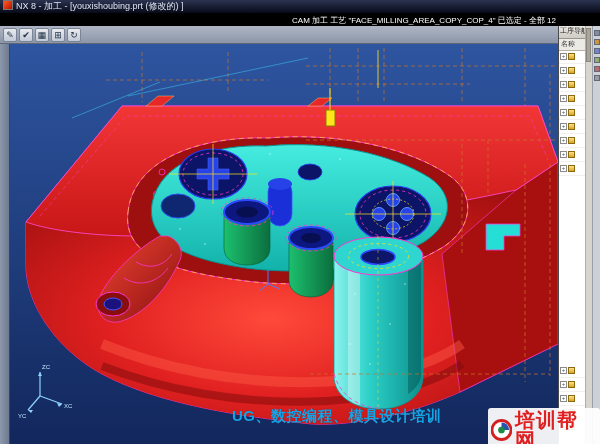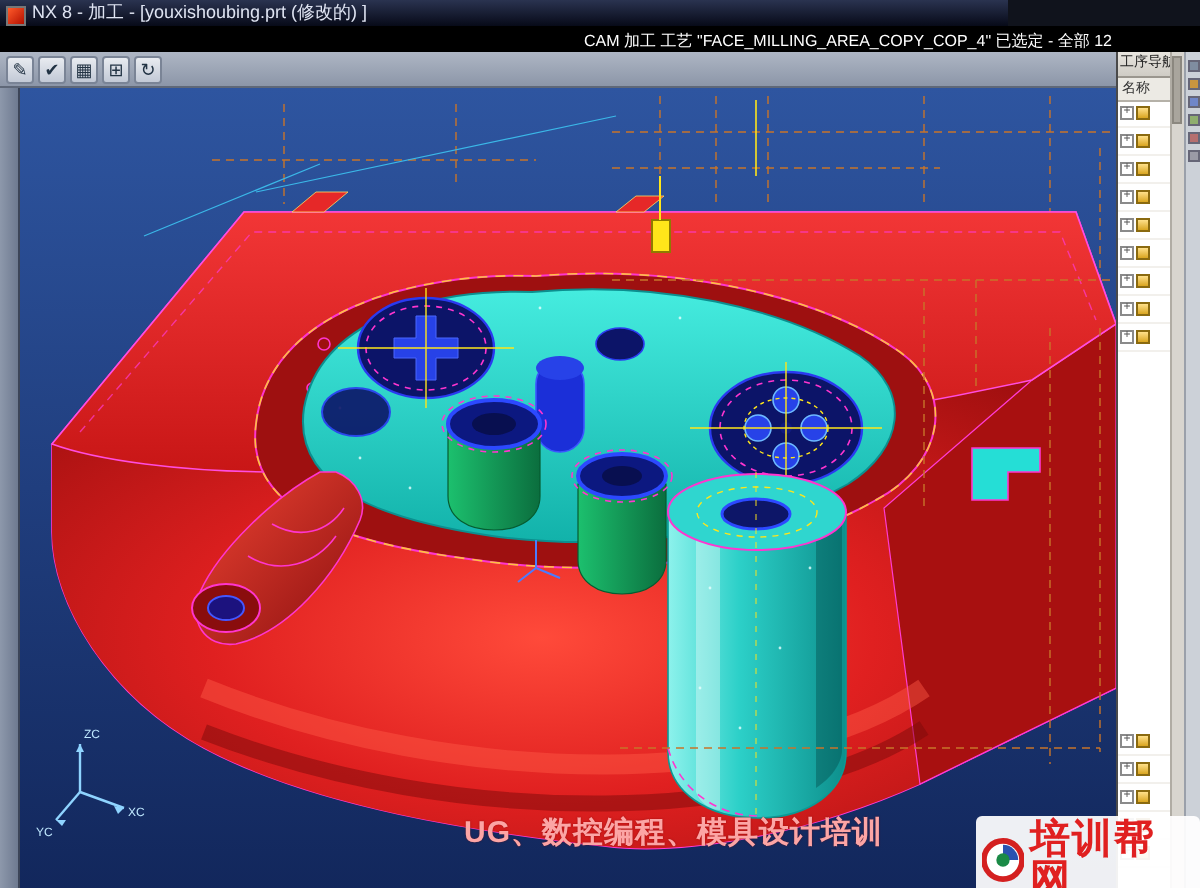--- a/index.html
+++ b/index.html
@@ -1,21 +1,21 @@
 <!DOCTYPE html>
 <html><head>
 <meta charset="utf-8">
 <style>
   html,body{margin:0;padding:0;background:#222;}
   .app{position:relative;width:600px;height:444px;overflow:hidden;
        font-family:"Liberation Sans",sans-serif;background:#10131c;}
   
-  .titlebar{position:absolute;left:0;top:0;width:504px;height:13px;
+  .titlebar{position:absolute;left:0;top:0;width:600px;height:13px;
     background:linear-gradient(#2a3350,#070a18);color:#dfe4f2;font-size:9px;
-    display:flex;align-items:flex-end;gap:3px;padding-left:3px;box-sizing:border-box;white-space:nowrap;}
+    display:flex;align-items:flex-start;gap:3px;padding-left:3px;box-sizing:border-box;white-space:nowrap;}
   .appicon{width:8px;height:8px;background:linear-gradient(135deg,#ff5a2a,#b31000);
     border:1px solid #777;flex:0 0 auto;}
   
   .msgbar{position:absolute;left:0;top:13px;width:600px;height:13px;background:#000;
     color:#fff;font-size:8px;}
   .msgbar span{position:absolute;right:44px;top:2px;white-space:nowrap;}
   
   .toolbar{position:absolute;left:0;top:26px;width:558px;height:18px;
     background:linear-gradient(#aeb6c4,#8c96a8);border-bottom:1px solid #5f6878;
     box-sizing:border-box;display:flex;align-items:center;gap:2px;padding-left:3px;}
@@ -42,21 +42,21 @@
     border:1px solid #8a6a10;box-sizing:border-box;}
   .vscroll{position:absolute;right:0;top:0;width:6px;height:418px;background:#d8d5cf;
     border-left:1px solid #b0aca4;}
   .vthumb{position:absolute;left:0;top:2px;width:5px;height:34px;background:#a9a59d;
     border:1px solid #8b877f;box-sizing:border-box;}
   .rightstrip{position:absolute;left:592px;top:26px;width:8px;height:418px;background:#ccd1d8;
     border-left:1px solid #9aa0aa;box-sizing:border-box;display:flex;flex-direction:column;
     align-items:center;gap:3px;padding-top:4px;}
   .stripicon{width:6px;height:6px;border:1px solid #667;box-sizing:border-box;}
   
-  .wm-center{position:absolute;left:232px;top:407px;color:#fca5a5;font-size:15px;
+  .wm-center{position:absolute;left:232px;top:407px;color:#0ea5e9;font-size:15px;
     font-weight:bold;white-space:nowrap;letter-spacing:.5px;text-shadow:0 0 1px rgba(120,0,0,.6);}
   .wm-brand{position:absolute;left:488px;top:408px;display:flex;align-items:center;gap:3px;
     background:rgba(255,255,255,.93);padding:2px 5px 2px 3px;border-radius:3px;}
   .wm-brand .txt{color:#e02020;font-size:20px;font-weight:bold;letter-spacing:1px;line-height:1;}
 </style>
 </head>
 <body>
 
 <div class="app">
 

